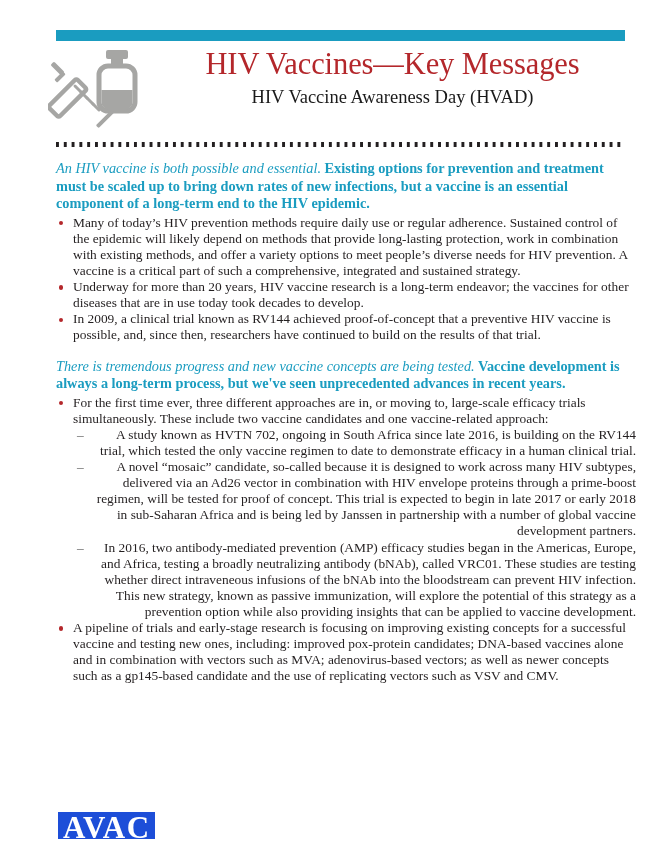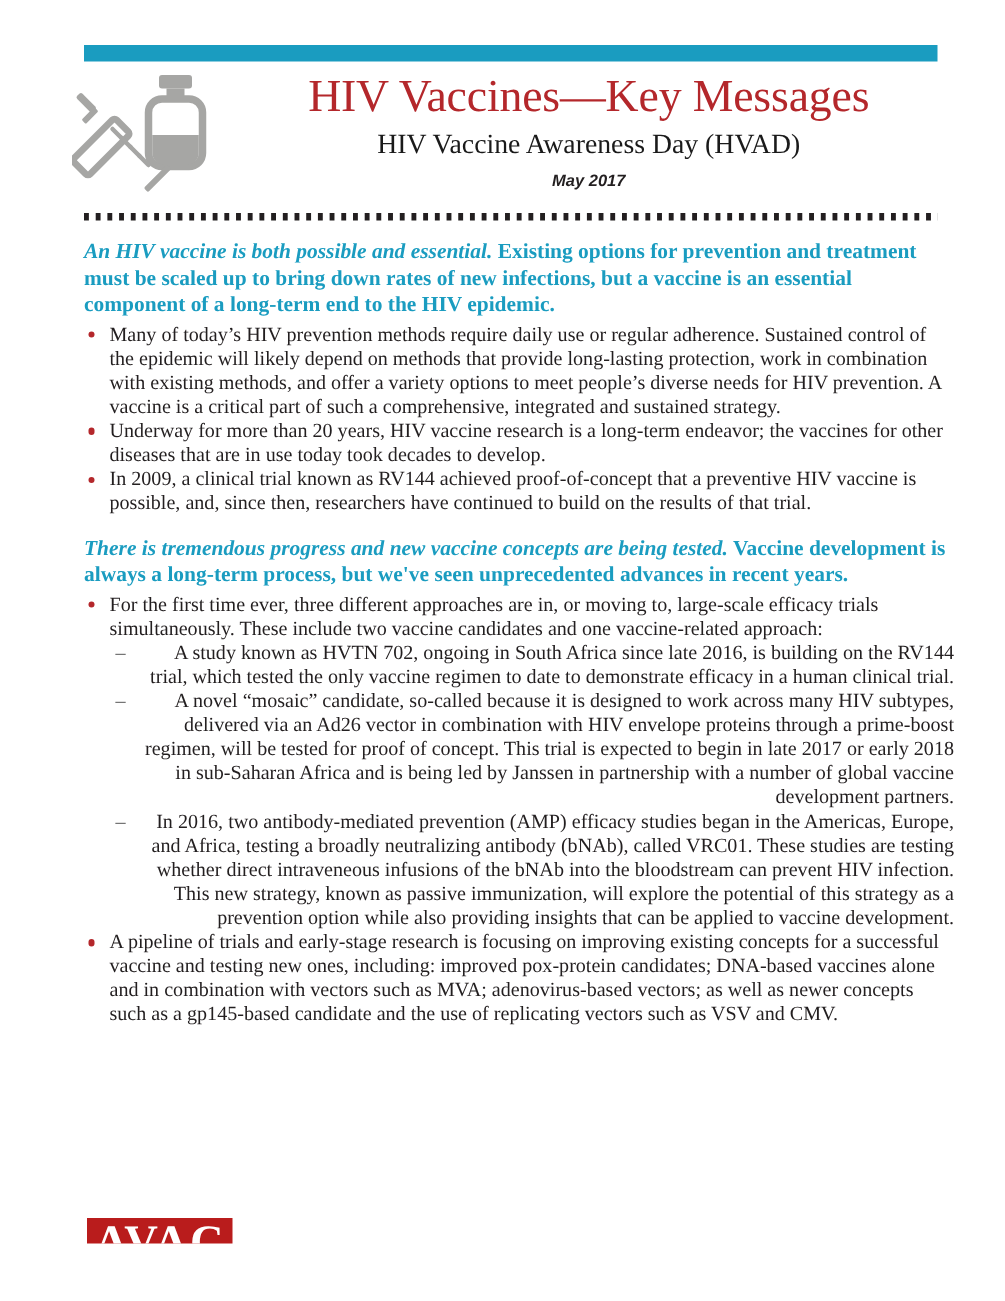--- a/index.html
+++ b/index.html
@@ -109,21 +109,21 @@
     font-family: "Liberation Serif", "DejaVu Serif", serif;
     font-size: 14.3px;
     line-height: 17.6px;
     font-weight: bold;
     color: #1a9cc0;
     margin: 0;
     padding: 0;
   }
   .section-heading .lead {
     font-style: italic;
-    font-weight: bold;
+    font-weight: normal;
   }
 
   ul.bullets {
     list-style: none;
     margin: 2px 0 0 0;
     padding: 0;
   }
   ul.bullets > li.bullet {
     position: relative;
     padding-left: 17px;
@@ -169,22 +169,22 @@
   }
 
   .section-gap { height: 14px; }
 
   
   .avac-logo {
     position: absolute;
     left: 58px;
     top: 812px;
     width: 97px;
-    height: 17px;
-    background: #b91c1c;
+    height: 27px;
+    background: #1d4ed8;
     overflow: hidden;
   }
   .avac-logo .avac-text {
     position: absolute;
     left: 5px;
     top: 0px;
     font-family: "Liberation Serif", "DejaVu Serif", serif;
     font-size: 31px;
     line-height: 31px;
     font-weight: bold;
@@ -228,21 +228,20 @@
           </g>
 
           <rect x="55" y="60" width="4" height="22" rx="1.2" transform="rotate(45 57 71)"></rect>
         </g>
       </svg>
     </div>
 
     <div class="title-block">
       <h1 class="doc-title">HIV Vaccines—Key Messages</h1>
       <div class="doc-subtitle">HIV Vaccine Awareness Day (HVAD)</div>
-      <div class="doc-date">May 2017</div>
     </div>
 
     <div class="dotted-divider"></div>
   </div>
 
   <div class="body-area">
 
     <div class="section">
       <p class="section-heading">
         <span class="lead">An HIV vaccine is both possible and essential.</span><span> Existing options for prevention and treatment must be scaled up to bring down rates of new infections, but a vaccine is an essential component of a long-term end to the HIV epidemic.</span>

